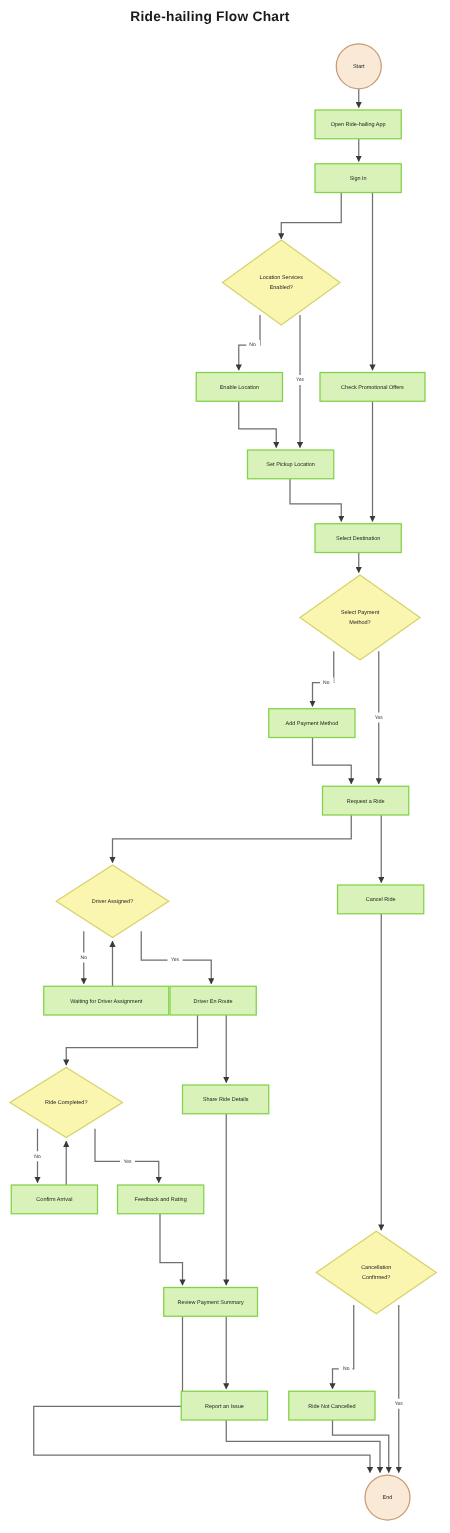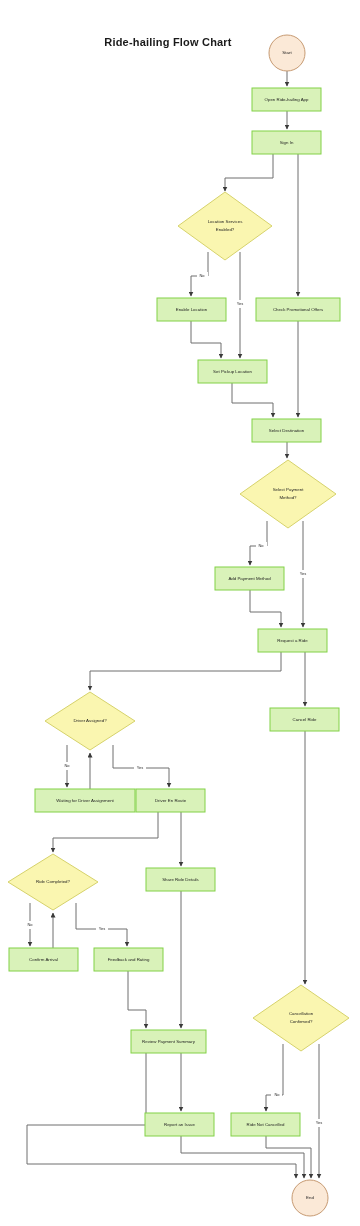--- a/index.html
+++ b/index.html
@@ -17,21 +17,20 @@
   #chart-title {
     position: absolute;
     top: 8px;
     left: 0;
     width: 336px;
     text-align: center;
     font-size: 11px;
     font-weight: bold;
     color: #1a1a1a;
     letter-spacing: 0.2px;
-    margin-top: 28px;
   }
   svg#flow {
     position: absolute;
     top: 0;
     left: 0;
     display: block;
   }
   .node-rect {
     fill: #d9f2b9;
     stroke: #82d147;

